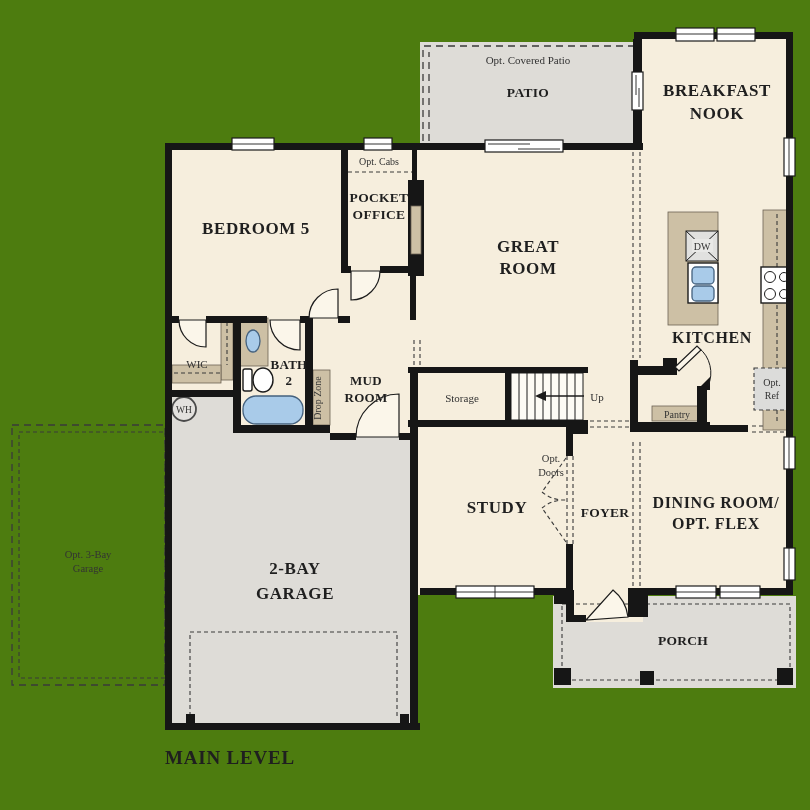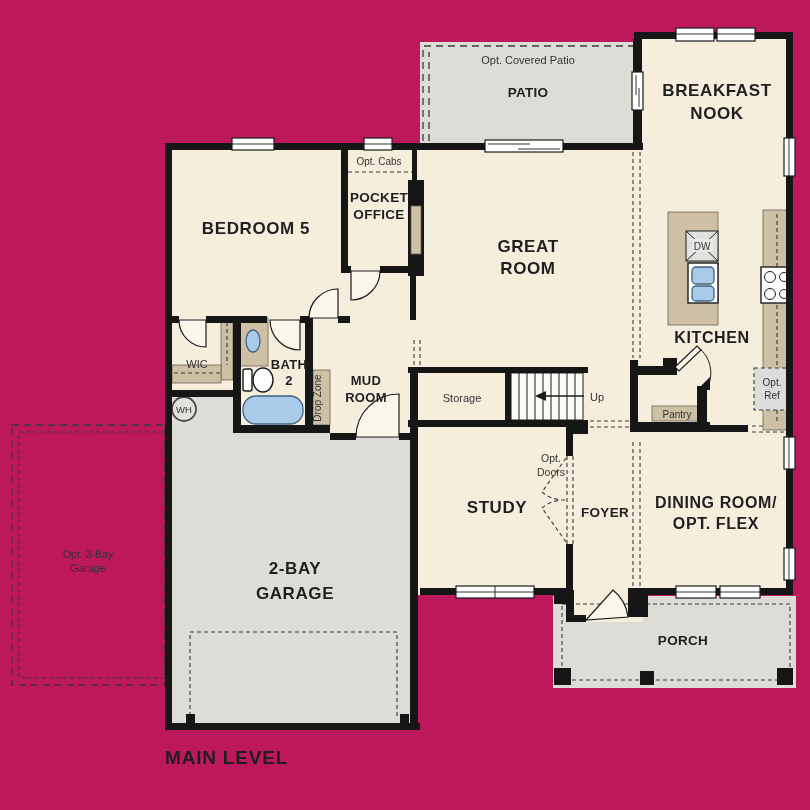--- a/index.html
+++ b/index.html
@@ -1,16 +1,16 @@
 <!DOCTYPE html>
 <html><head>
 <meta charset="utf-8">
 <style>
   html,body{margin:0;padding:0;background:#ffffff;}
-  #canvas{width:810px;height:810px;position:relative;background:#be185d;font-family:Liberation Sans, sans-serif;}
+  #canvas{width:810px;height:810px;position:relative;background:#4d7c0f;font-family:Liberation Serif, serif;}
   svg{display:block;}
   .wall{fill:#161616;}
   .floor{fill:#f6eedd;}
   .out{fill:#dedcd7;}
   .tan{fill:#cdc0a5;stroke:#6b6254;stroke-width:.8;}
   .fix{fill:#ffffff;stroke:#1c1c1c;stroke-width:1.4;}
   .blue{fill:#a9cbe9;stroke:#44617e;stroke-width:1.3;}
   .door{fill:#fbf6ea;stroke:#1c1c1c;stroke-width:1.2;}
   .thin{stroke:#1c1c1c;stroke-width:1;fill:none;}
   .dash{stroke:#3a3a3a;stroke-width:1.3;fill:none;stroke-dasharray:7 5;}

